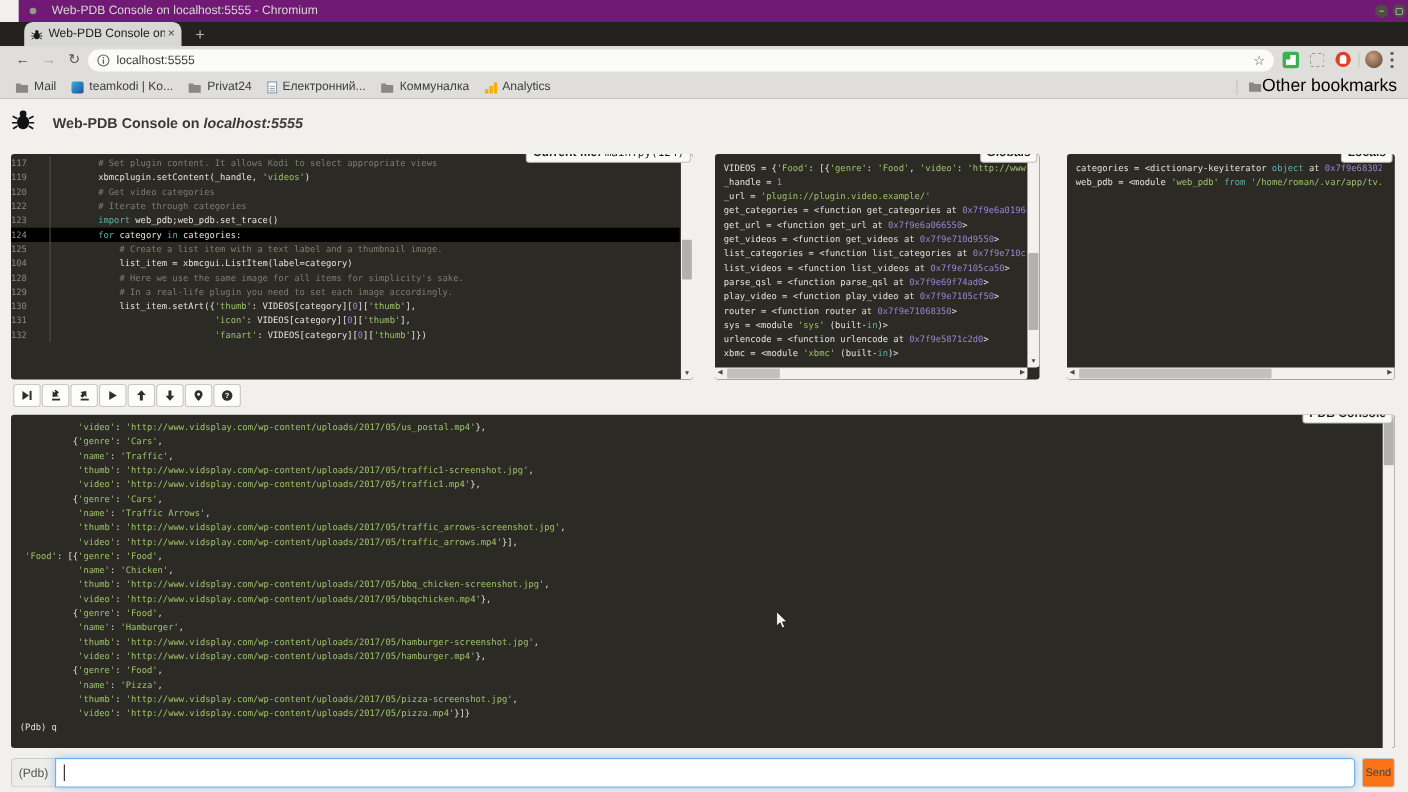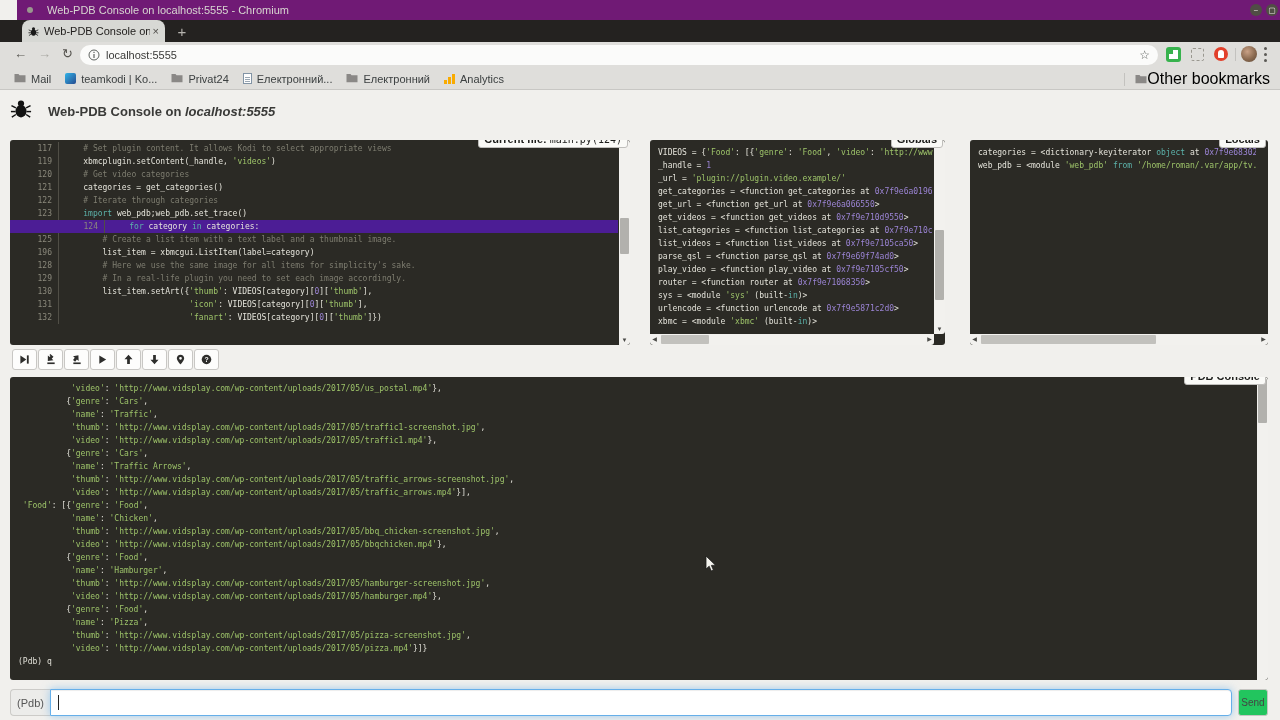--- a/index.html
+++ b/index.html
@@ -42,21 +42,21 @@
   .tb-sep { position:absolute; left:1235px; top:6px; width:1px; height:13px; background:#c3c2bf; }
   .avatar { position:absolute; left:1241px; top:4px; width:16px; height:16px; border-radius:50%;
             background:radial-gradient(circle at 40% 35%, #c9a186 0%, #8a6a50 55%, #5d4735 100%); }
   .menudots { position:absolute; left:1263px; top:5px; width:4px; height:15px; display:flex; flex-direction:column;
               justify-content:space-between; align-items:center; }
   .menudots i { width:3px; height:3px; border-radius:50%; background:#5b5955; }
 
   
   .bookmarks { position:absolute; left:0; top:68px; width:1280px; height:22px; background:#dfdedb;
                border-bottom:1px solid #c8c7c4; display:flex; align-items:center; }
-  .bmitem { display:flex; align-items:flex-start; margin-left:14px; }
+  .bmitem { display:flex; align-items:flex-end; margin-left:14px; }
   .bmitem .bmlabel { font-size:11px; color:#3c4041; margin-left:5px; white-space:nowrap; }
   .bm-right { position:absolute; right:10px; top:0; height:22px; display:flex; align-items:center; }
   .bm-rsep { width:1px; height:13px; background:#c3c2bf; margin-right:10px; }
   .kodiico { width:11px; height:11px; border-radius:2px; background:#2c3e77;
              background:linear-gradient(135deg,#31b4e9 0%,#274b8f 100%); }
   .docico { width:9px; height:11px; background:#fdfdfd; border:1px solid #8294a5; position:relative; }
   .docico i { position:absolute; left:1px; width:5px; height:1px; background:#9aa7b3; }
   .gaico { width:11px; height:11px; position:relative; }
   .gaico i { position:absolute; bottom:0; background:#f9ab00; width:3px; }
 
@@ -74,23 +74,23 @@
   .plabel .mono { font-family:"DejaVu Sans Mono", monospace; font-weight:normal; font-size:10px; }
 
   #code-panel   { left:10px;  top:50px; width:620px; height:205px; overflow:hidden; }
   #globals-panel{ left:650px; top:50px; width:295px; height:205px; overflow:hidden; }
   #locals-panel { left:970px; top:50px; width:298px; height:205px; overflow:hidden; }
   #console-panel{ left:10px;  top:287px; width:1258px; height:303px; overflow:hidden; }
 
   .codearea { position:absolute; left:0; top:2px; right:12px; overflow:hidden;
               font-family:"DejaVu Sans Mono", monospace; font-size:8px; }
   .crow { height:13px; line-height:13px; white-space:pre; color:#e4e3da; }
-  .crow.cur { background:#4c1d95;padding-left:46px; }
-  .lno { display:inline-block; width:49px; text-align:right; padding-right:6px; color:#8b897c;
-         border-right:1px solid #504e46; margin-right:5px; }
+  .crow.cur { background:#000000; }
+  .lno { display:inline-block; width:36px; padding-right:6px; color:#8b897c;
+         border-right:1px solid #504e46; margin-right:24px; }
   .tx { white-space:pre; }
   .c { color:#7e7d70; } .s { color:#9dc369; } .k { color:#5cb3ab; } .n { color:#9b84d4; }
 
   .varsarea { position:absolute; left:0; top:4px; right:12px; bottom:12px; overflow:hidden; padding:2px 8px;
               font-family:"DejaVu Sans Mono", monospace; font-size:8px; }
   .vrow { height:13px; line-height:13px; white-space:pre; color:#e4e3da; }
 
   .consolearea { position:absolute; left:0; top:2px; right:13px; bottom:0; overflow:hidden; padding:3px 8px;
                  font-family:"DejaVu Sans Mono", monospace; font-size:8px; }
   .orow { height:13px; line-height:13px; white-space:pre; color:#e0dfd7; }
@@ -112,21 +112,21 @@
   
   .promptrow { position:absolute; left:10px; top:599px; width:1258px; height:27px;padding-left:16px; }
   .pdb-addon { position:absolute; left:0; top:0; width:40px; height:27px; background:#ececea;
                border:1px solid #cccbc8; border-right:none; border-radius:4px 0 0 4px; font-size:11px;
                color:#555; display:flex; align-items:center; justify-content:center; }
   .pdb-input { position:absolute; left:40px; top:0; width:1182px; height:27px; background:#fff;
                border:1px solid #66afe9; border-radius:0 4px 4px 0;
                box-shadow:inset 0 1px 1px rgba(0,0,0,.075), 0 0 8px rgba(102,175,233,.6);
                font-size:11px; padding-left:8px; font-family:"DejaVu Sans Mono", monospace; }
   .caret { position:absolute; left:48px; top:6px; width:1px; height:15px; background:#222; }
-  .send-btn { position:absolute; left:1228px; top:0; width:30px; height:27px; background:#22c55e;
+  .send-btn { position:absolute; left:1228px; top:0; width:30px; height:27px; background:#f97316;
               border:1px solid #c6c5c2; border-radius:3px; font-size:10px; color:#444;
               display:flex; align-items:center; justify-content:center; cursor:pointer; }
 
   .mousecursor { position:absolute; left:705px; top:465px; z-index:50; }
 </style>
 </head>
 <body>
 
 <div id="stage">
 
@@ -211,21 +211,21 @@
           <i style="top:3px"></i>
           <i style="top:5px"></i>
           <i style="top:7px"></i>
         </span>
       <span class="bmlabel">Електронний...</span>
     </span>
     <span class="bmitem">
       <svg width="12" height="10" viewBox="0 0 12 10">
           <path d="M0.5 1 h4 l1 1.3 h6 v7 h-11 Z" fill="#8a8886"></path>
         </svg>
-      <span class="bmlabel">Електронний</span>
+      <span class="bmlabel">Коммуналка</span>
     </span>
     <span class="bmitem">
       <span class="gaico">
         <i style="left:0;height:4px"></i>
           <i style="left:4px;height:7px"></i>
           <i style="left:8px;height:10px"></i>
       </span>
       <span class="bmlabel">Analytics</span>
     </span>
     <span class="bm-right">
@@ -257,26 +257,25 @@
 
     <div class="panel" id="code-panel">
       <div class="plabel">
         <span>Current file:</span>
         <span class="mono">main.py(124)</span>
       </div>
       <div class="codearea" id="code-lines">
           <div class="crow"><span class="lno">117</span><span class="tx"><span class="c">    # Set plugin content. It allows Kodi to select appropriate views</span></span></div>
           <div class="crow"><span class="lno">119</span><span class="tx">    xbmcplugin.setContent(_handle, <span class="s">'videos'</span>)</span></div>
           <div class="crow"><span class="lno">120</span><span class="tx"><span class="c">    # Get video categories</span></span></div>
-          <div class="crow"><span class="lno">121</span><span class="tx">    categories = get_categories()</span></div>
           <div class="crow"><span class="lno">122</span><span class="tx"><span class="c">    # Iterate through categories</span></span></div>
           <div class="crow"><span class="lno">123</span><span class="tx">    <span class="k">import</span> web_pdb;web_pdb.set_trace()</span></div>
           <div class="crow cur"><span class="lno">124</span><span class="tx">    <span class="k">for</span> category <span class="k">in</span> categories:</span></div>
           <div class="crow"><span class="lno">125</span><span class="tx"><span class="c">        # Create a list item with a text label and a thumbnail image.</span></span></div>
-          <div class="crow"><span class="lno">196</span><span class="tx">        list_item = xbmcgui.ListItem(label=category)</span></div>
+          <div class="crow"><span class="lno">104</span><span class="tx">        list_item = xbmcgui.ListItem(label=category)</span></div>
           <div class="crow"><span class="lno">128</span><span class="tx"><span class="c">        # Here we use the same image for all items for simplicity's sake.</span></span></div>
           <div class="crow"><span class="lno">129</span><span class="tx"><span class="c">        # In a real-life plugin you need to set each image accordingly.</span></span></div>
           <div class="crow"><span class="lno">130</span><span class="tx">        list_item.setArt({<span class="s">'thumb'</span>: VIDEOS[category][<span class="n">0</span>][<span class="s">'thumb'</span>],</span></div>
           <div class="crow"><span class="lno">131</span><span class="tx">                          <span class="s">'icon'</span>: VIDEOS[category][<span class="n">0</span>][<span class="s">'thumb'</span>],</span></div>
           <div class="crow"><span class="lno">132</span><span class="tx">                          <span class="s">'fanart'</span>: VIDEOS[category][<span class="n">0</span>][<span class="s">'thumb'</span>]})</span></div>
         </div>
       <div class="vsb">
         <div class="arr" style="top:0">▲</div>
         <div class="thumb" style="top:78px;height:36px"></div>
         <div class="arr" style="bottom:0">▼</div>

